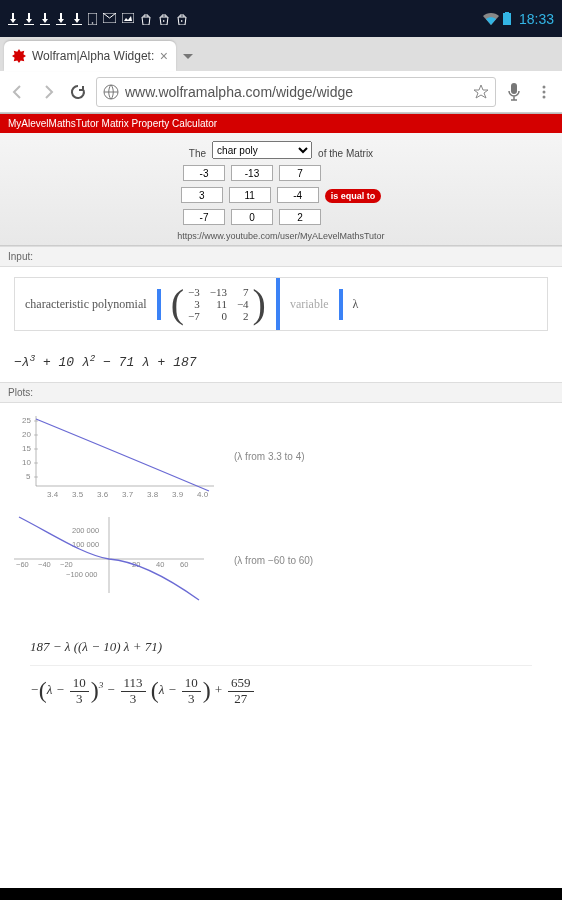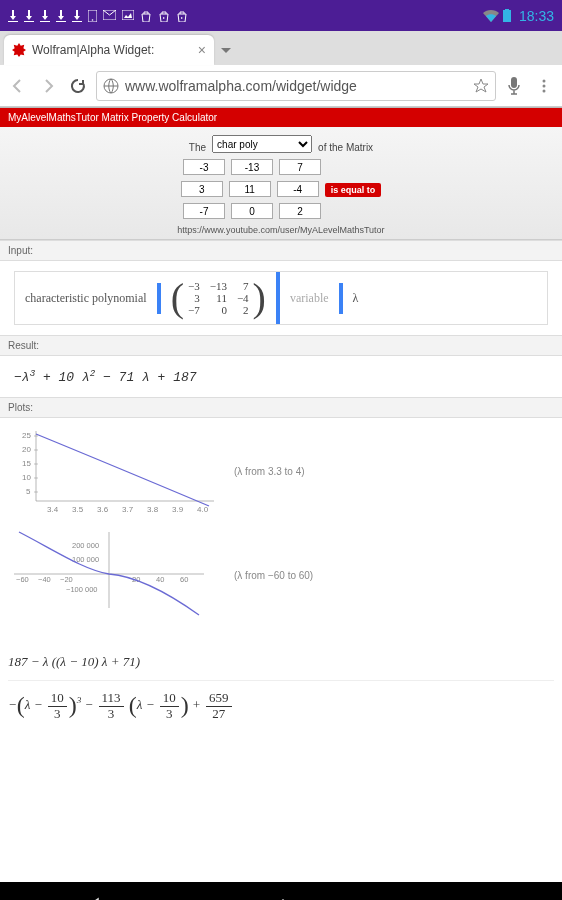--- a/index.html
+++ b/index.html
@@ -1,54 +1,54 @@
 <!DOCTYPE html>
 <html><head>
 <meta charset="utf-8">
 <style>
 *{margin:0;padding:0;box-sizing:border-box}
 body{font-family:Arial,Helvetica,sans-serif;width:562px;height:900px;background:#000;overflow:hidden}
-.statusbar{height:31px;background:#4c1d95;color:#fff;display:flex;align-items:center;padding:0 8px;font-size:12px}
+.statusbar{height:37px;background:#0f172a;color:#fff;display:flex;align-items:center;padding:0 8px;font-size:12px}
 .statusbar-left{display:flex;gap:6px}
 .statusbar-right{margin-left:auto;display:flex;align-items:center;gap:4px}
 .statusbar-right .time{color:#33b5e5;font-size:14px;margin-left:4px}
 .sicon{fill:#fff}
 .browser-chrome{background:#dedede;border-bottom:1px solid #bbb}
 .tabbar{height:34px;display:flex;align-items:flex-end;padding-left:4px}
-.tab{background:#fff;border-radius:6px 6px 0 0;height:30px;width:210px;display:flex;align-items:center;padding:4px 8px;font-size:12px;color:#444;box-shadow:0 -1px 2px rgba(0,0,0,0.15)}
+.tab{background:#fff;border-radius:6px 6px 0 0;height:30px;width:172px;display:flex;align-items:center;padding:4px 8px;font-size:12px;color:#444;box-shadow:0 -1px 2px rgba(0,0,0,0.15)}
 .tab .favicon{width:14px;height:14px;margin-right:6px}
 .tab .closex{margin-left:auto;color:#888;font-size:14px;line-height:1}
 .addrbar{height:42px;background:#fff;display:flex;align-items:center;padding:0 6px;gap:6px;border-bottom:1px solid #ccc}
 .navicon{width:24px;height:24px;display:flex;align-items:center;justify-content:center;color:#888}
 .urlfield{flex:1;height:30px;border:1px solid #ccc;border-radius:3px;display:flex;align-items:center;padding:0 6px;font-size:14px;color:#555;background:#fff}
 .urlfield .globe{margin-right:6px;color:#777}
 .urlfield .url{flex:1;overflow:hidden;white-space:nowrap}
 .urlfield .star{color:#888}
 .content{background:#fff;height:774px;overflow:hidden}
 .widget-header{background:#d40000;color:#fff;font-size:10px;font-weight:normal;padding:4px 8px}
 .widget-form{background:linear-gradient(#f5f5f5,#e8e8e8);padding:8px 0 4px;font-size:10px;border-bottom:1px solid #ccc}
 .form-row{display:flex;align-items:flex-end;justify-content:center;gap:6px;margin-bottom:6px}
 .form-row select{font-size:10px;height:18px;width:100px}
 .form-row input[type=text]{width:42px;height:16px;font-size:10px;border:1px solid #aaa;text-align:center;padding:0 2px}
 .form-label{color:#444}
-.eqtag{background:#d40000;color:#fff;font-size:9px;padding:2px 6px;border-radius:2px;font-weight:bold}
+.eqtag{background:#d40000;color:#fff;font-size:9px;padding:2px 6px;border-radius:7px;font-weight:bold}
 .form-link{text-align:center;font-size:9px;color:#555;margin-top:2px}
 .section-head{background:#f3f3f3;border-top:1px solid #ddd;border-bottom:1px solid #ddd;padding:4px 8px;font-size:10px;color:#666}
 .pod{padding:10px 14px}
 .input-table{display:flex;align-items:center;border:1px solid #ddd;font-family:Georgia,serif}
 .input-table>div{padding:8px 10px;border-right:4px solid #3b82f6;font-size:12px;color:#555}
 .input-table>div:last-child{border-right:none}
 .matrix{display:flex;align-items:center;font-family:Georgia,serif}
 .mparen{font-size:40px;font-weight:100;color:#444;line-height:0.9}
 .mgrid{display:grid;grid-template-columns:repeat(3,auto);gap:0 10px;font-size:11px;color:#444;text-align:right;padding:0 4px}
 .result-expr{font-family:Liberation Mono, monospace;font-style:italic;font-size:13px;color:#333;padding:12px 14px}
 .plots{padding:8px 14px}
 .plot-row{display:flex;align-items:center;gap:20px;margin-bottom:14px}
 .plot-label{font-size:10px;color:#888}
-.altforms{padding:2px 8px}
+.altforms{padding:2px 30px}
 .altform{font-family:Georgia,serif;font-style:italic;font-size:13px;color:#333;padding:10px 0;border-bottom:1px solid #eee}
 .altform:last-child{border-bottom:none}
 .frac{display:inline-block;text-align:center;vertical-align:middle;font-style:normal;margin:0 2px}
 .frac .n{display:block;border-bottom:1px solid #333;padding:0 3px;line-height:1.1}
 .frac .d{display:block;padding:0 3px;line-height:1.1}
 .big-paren{font-size:24px;vertical-align:middle;font-style:normal}
 sup{font-size:0.7em}
 .navbar{height:58px;background:#000;display:flex;align-items:center;justify-content:space-around}
 .navbtn{color:#ccc}
 </style>
@@ -134,21 +134,21 @@
     <div class="navicon">
         <svg width="18" height="18" viewBox="0 0 18 18">
           <path d="M9 3a6 6 0 1 0 5.6 4M14 3v4h-4" fill="none" stroke="#555" stroke-width="2"></path>
         </svg>
       </div>
     <div class="urlfield">
       <svg class="globe" width="16" height="16" viewBox="0 0 16 16">
           <circle cx="8" cy="8" r="7" fill="none" stroke="#777"></circle>
           <path d="M1 8h14M8 1c3 3 3 11 0 14M8 1c-3 3-3 11 0 14" fill="none" stroke="#777"></path>
         </svg>
-      <span class="url">www.wolframalpha.com/widget/widge</span>
+      <span class="url">www.wolframalpha.com/widge/widge</span>
       <svg class="star" width="16" height="16" viewBox="0 0 16 16">
           <path d="M8 1l2 5h5l-4 3 2 5-5-3-5 3 2-5-4-3h5z" fill="none" stroke="#888"></path>
         </svg>
     </div>
     <div class="navicon">
         <svg width="14" height="20" viewBox="0 0 14 20">
           <rect x="4" y="1" width="6" height="11" rx="3" fill="#777"></rect>
           <path d="M2 9a5 5 0 0 0 10 0M7 14v4M4 18h6" fill="none" stroke="#777" stroke-width="1.5"></path>
         </svg>
       </div>
@@ -210,21 +210,20 @@
               <span>2</span>
           </div>
           <span class="mparen">)</span>
         </div>
       </div>
       <div style="color:#aaa">variable</div>
       <div>λ</div>
     </div>
   </div>
 
-  <div class="section-head">Result:</div>
   <div class="result-expr">−<i>λ</i><sup>3</sup> + 10 <i>λ</i><sup>2</sup> − 71 <i>λ</i> + 187</div>
 
   <div class="section-head">Plots:</div>
   <div class="plots">
     <div class="plot-row">
       <svg width="200" height="90" viewBox="0 0 200 90">
         <g font-size="8" fill="#888">
           <text x="8" y="12">25</text>
             <text x="8" y="26">20</text>
             <text x="8" y="40">15</text>

